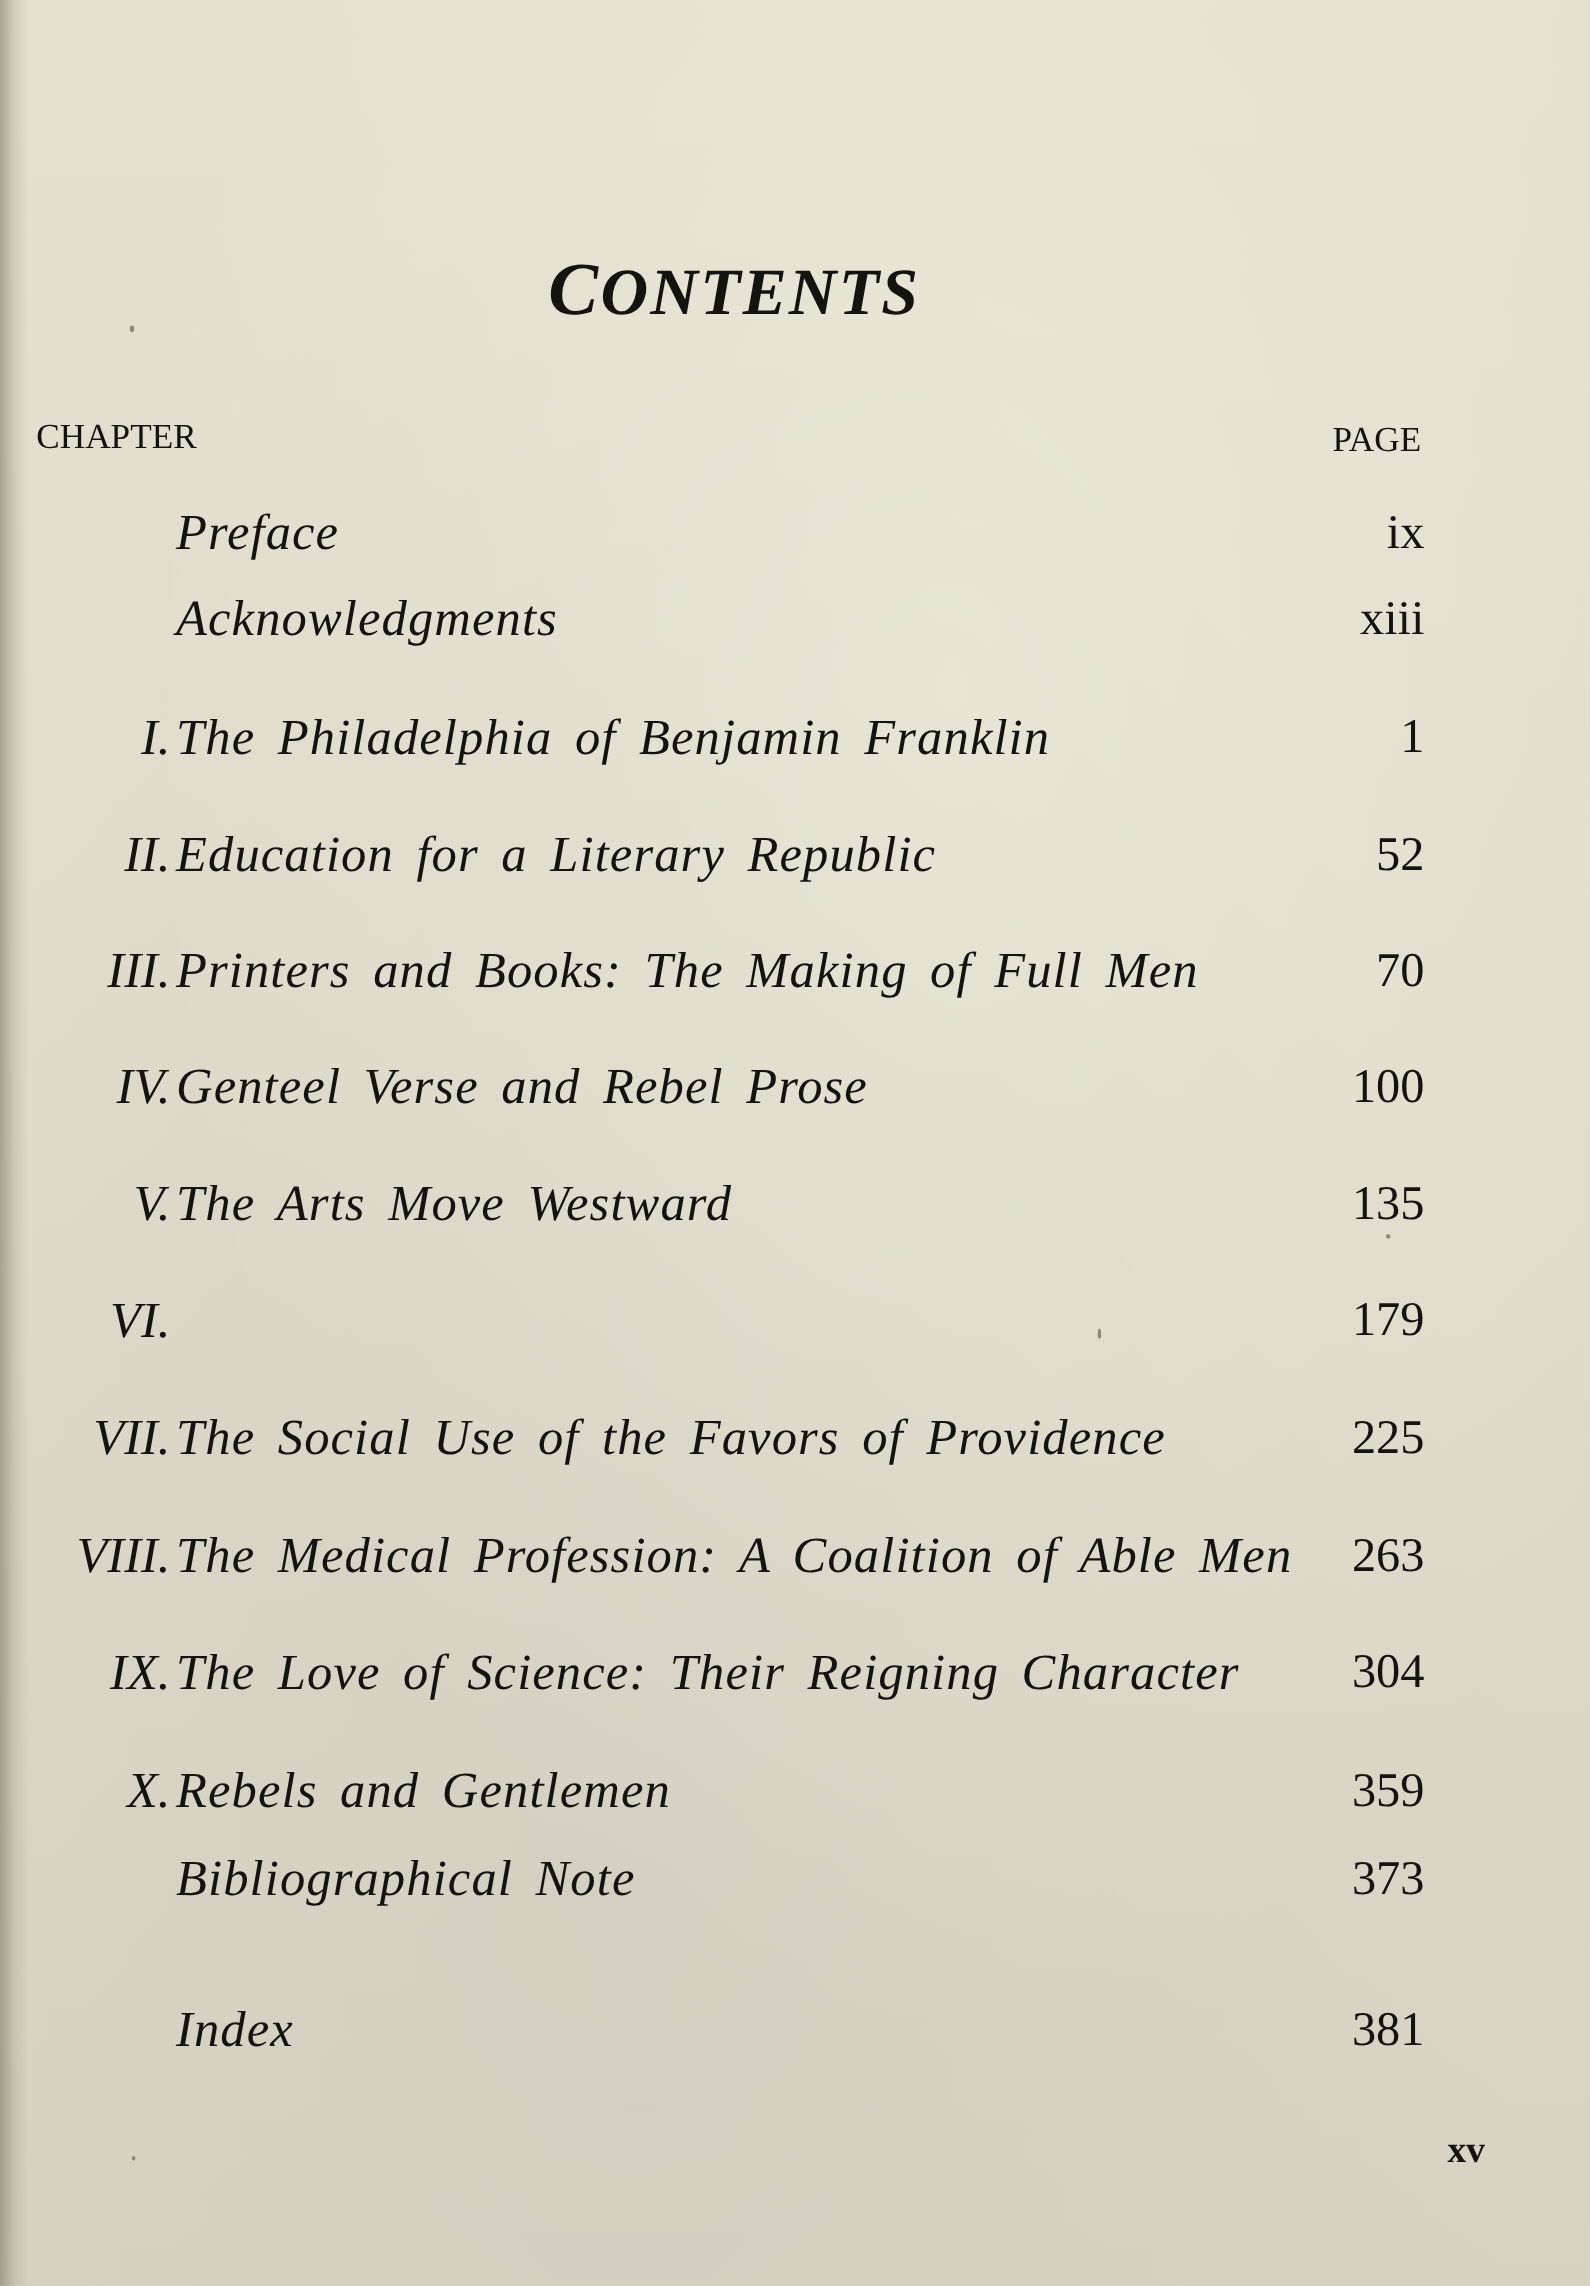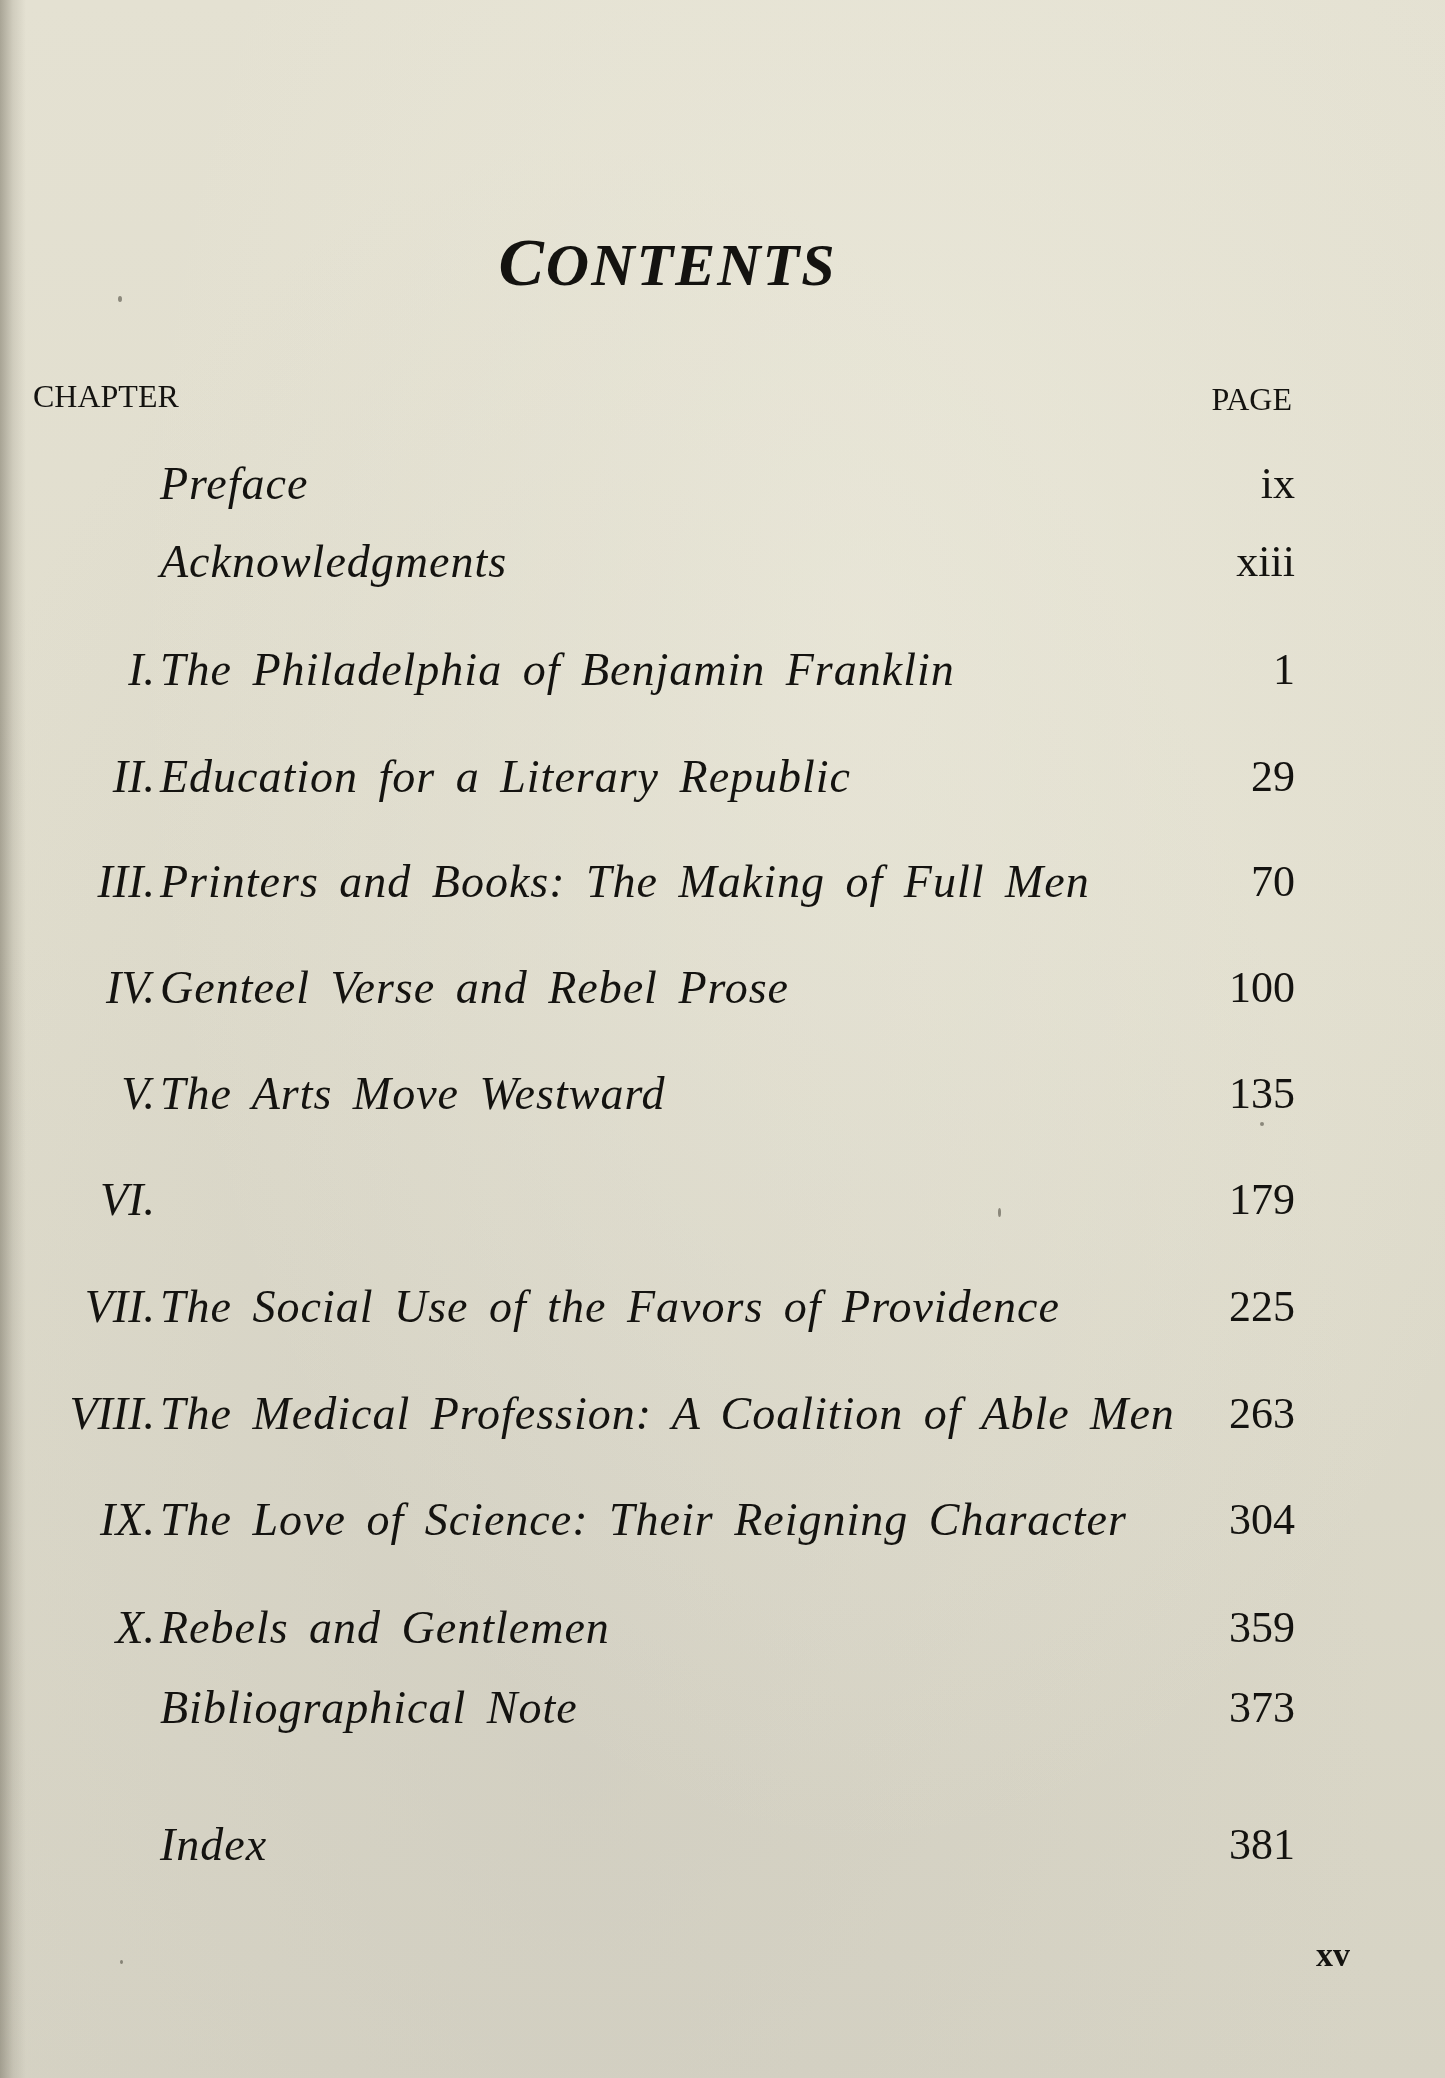--- a/index.html
+++ b/index.html
@@ -129,21 +129,21 @@
       <span class="toc-page">xiii</span>
     </div>
     <div class="toc-row" style="top:640px;">
       <span class="toc-num">I.</span>
       <span class="toc-title">The Philadelphia of Benjamin Franklin</span>
       <span class="toc-page">1</span>
     </div>
     <div class="toc-row" style="top:747px;">
       <span class="toc-num">II.</span>
       <span class="toc-title">Education for a Literary Republic</span>
-      <span class="toc-page">29</span>
+      <span class="toc-page">52</span>
     </div>
     <div class="toc-row" style="top:852px;">
       <span class="toc-num">III.</span>
       <span class="toc-title">Printers and Books: The Making of Full Men</span>
       <span class="toc-page">70</span>
     </div>
     <div class="toc-row" style="top:958px;">
       <span class="toc-num">IV.</span>
       <span class="toc-title">Genteel Verse and Rebel Prose</span>
       <span class="toc-page">100</span>

